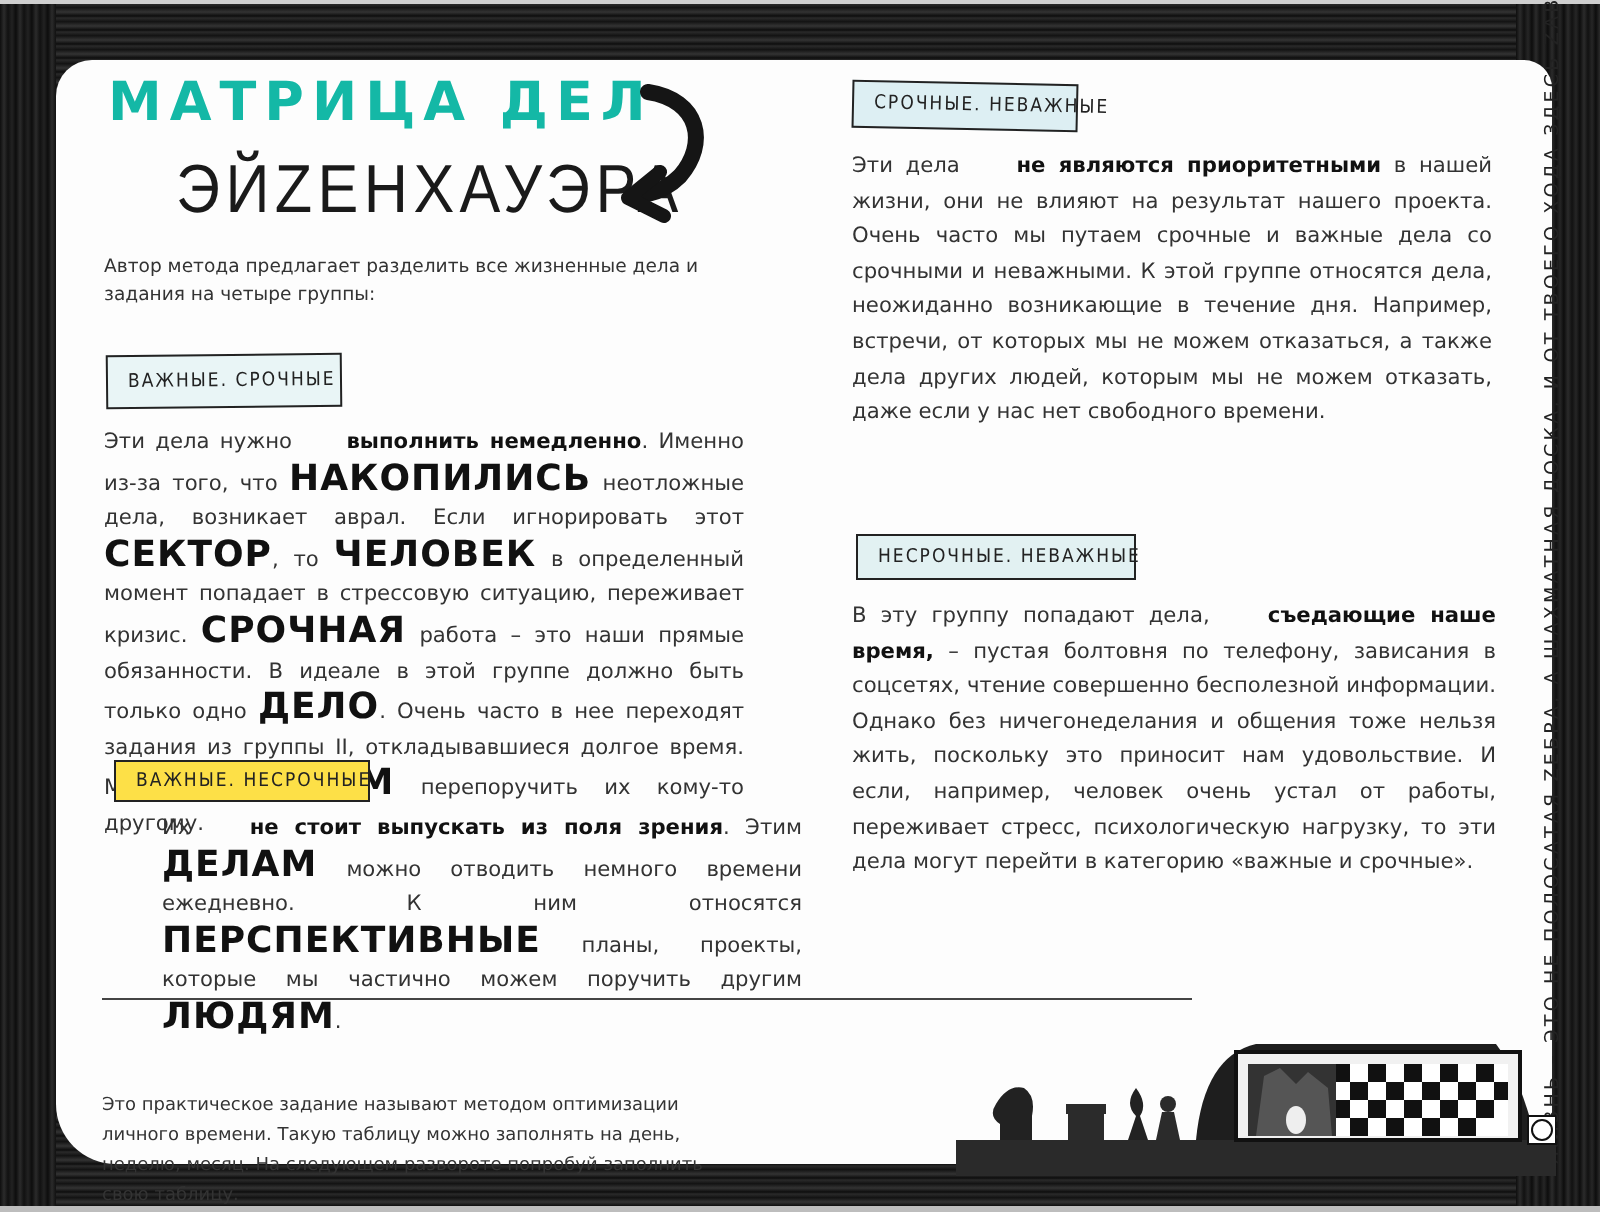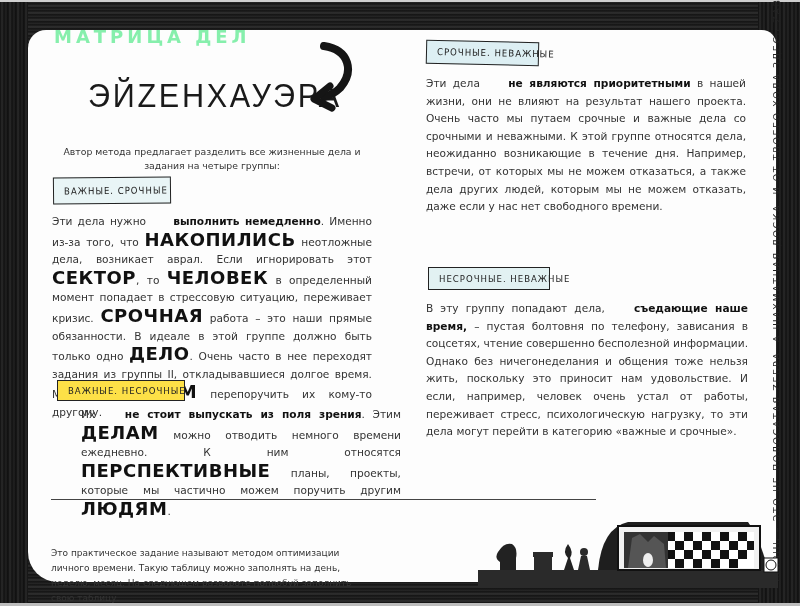--- a/index.html
+++ b/index.html
@@ -22,45 +22,45 @@
     }
     .top-strip { position: absolute; left: 0; top: 0; width: 800px; height: 2px; background: #cfcfcf; }
     .bottom-strip { position: absolute; left: 0; bottom: 0; width: 800px; height: 3px; background: #bdbdbd; }
 
     .page {
       position: absolute; left: 28px; top: 30px; width: 748px; height: 552px;
       background: #fdfdfd; border-radius: 18px 14px 22px 30px;
     }
 
     .title-line1 {
-      position: absolute; left: 54px; top: 26px;
-      font-family: "DejaVu Sans", sans-serif; font-weight: 900; font-size: 18px;
-      letter-spacing: 4px; color: #86efac;
+      position: absolute; left: 54px; top: 36px;
+      font-family: "DejaVu Sans", sans-serif; font-weight: 900; font-size: 27px;
+      letter-spacing: 4px; color: #14b8a6;
     }
     .title-line2 {
       position: absolute; left: 88px; top: 76px;
       font-family: "Liberation Sans", sans-serif; font-weight: 300; font-size: 34px;
       letter-spacing: 3px; color: #1a1a1a; transform: scaleX(0.9); transform-origin: left;
     }
     .arrow-icon { position: absolute; left: 310px; top: 42px; width: 46px; height: 72px; }
 
     .intro {
-      position: absolute; left: 52px; top: 145px; width: 320px;
-      font-size: 9.3px; line-height: 14px; color: #333; text-align: center;
+      position: absolute; left: 52px; top: 127px; width: 320px;
+      font-size: 9.3px; line-height: 14px; color: #333;
     }
 
     .label-box {
       position: absolute; padding: 4px 10px; border: 1.4px solid #222;
       background: #dceff0; font-size: 9.5px; letter-spacing: 1px; color: #222;
       font-family: "DejaVu Sans Condensed", "DejaVu Sans", sans-serif; white-space: nowrap;
     }
     .lb1 { left: 53px; top: 177px; width: 118px; height: 27px; background: #e9f5f6; transform: rotate(-0.6deg); padding-top: 7px; }
     .lb2 { left: 57px; top: 380px; width: 128px; height: 21px; background: #fde047; padding-top: 4px; }
     .lb3 { left: 426px; top: 41px; width: 113px; height: 24px; background: #ddeff3; transform: rotate(1.2deg); padding-top: 5px; }
-    .lb4 { left: 428px; top: 267px; width: 122px; height: 23px; background: #e2f1f2; padding-top: 5px; }
+    .lb4 { left: 428px; top: 267px; width: 140px; height: 23px; background: #e2f1f2; padding-top: 5px; }
 
     .para {
       position: absolute; font-size: 10.6px; line-height: 17.6px; color: #333;
       text-align: justify;
     }
     .para b { color: #111; font-weight: 700; padding-left: 22px; }
     .para .big { font-size: 18px; font-weight: 900; color: #111; letter-spacing: 0.5px; }
 
     .p1 { left: 52px; top: 213px; width: 320px; }
     .p2 { left: 52px; top: 406px; width: 320px; margin-left: 29px; }

